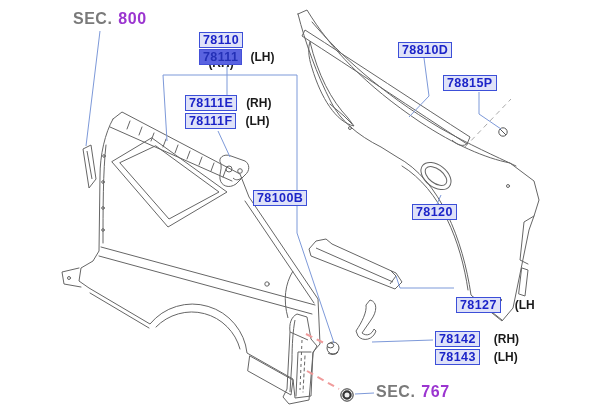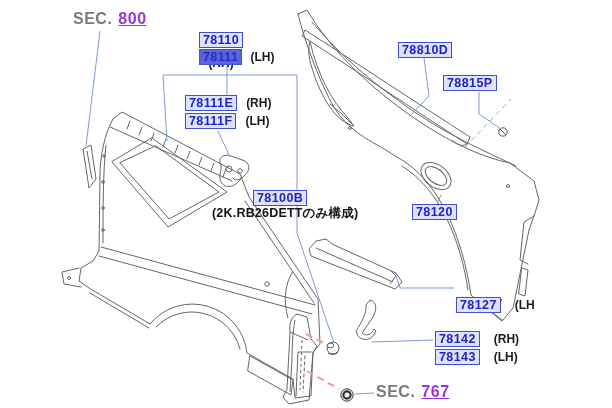--- a/index.html
+++ b/index.html
@@ -12,21 +12,21 @@
   .code{
     display:inline-block;background:#dfe2f8;border:1px solid #3c4fd8;color:#1c24c8;
     font-size:12.5px;font-weight:700;letter-spacing:.4px;line-height:14px;padding:0 3px;
     cursor:pointer;
   }
   .code.selected{background:#5a63e0;border-color:#4450d8;color:#2430b6;}
   .side{color:#1a1a1a;font-size:12px;font-weight:700;}
   .clip{display:inline-block;width:24px;overflow:hidden;white-space:nowrap;}
   .sec{position:absolute;display:flex;gap:6px;align-items:flex-end;
        font-size:16px;font-weight:600;color:#7a7a7a;letter-spacing:.5px;}
-  .sec .num{color:#9b35d0;cursor:pointer;text-decoration:underline;}
+  .sec .num{color:#9b35d0;cursor:pointer;}
   .note{position:absolute;color:#141414;font-size:12.5px;font-weight:600;letter-spacing:.2px;}
 </style>
 </head>
 <body>
 
 <div class="stage">
 
   <svg width="612" height="408" viewBox="0 0 612 408">
 
     <g fill="none" stroke="#666" stroke-width="1" stroke-linejoin="round" stroke-linecap="round">
@@ -179,21 +179,20 @@
     <span class="side">(RH)</span>
   </div>
   <div class="lbl" style="left:185px;top:113px;gap:9px;">
     <span class="code">78111F</span>
     <span class="side">(LH)</span>
   </div>
 
   <div class="lbl" style="left:253px;top:190px;">
     <span class="code">78100B</span>
   </div>
-  <div class="note" style="left:212px;top:205px;">(2K.RB26DETTのみ構成)</div>
 
   <div class="lbl" style="left:398px;top:42px;">
     <span class="code">78810D</span>
   </div>
   <div class="lbl" style="left:443px;top:75px;">
     <span class="code">78815P</span>
   </div>
   <div class="lbl" style="left:412px;top:204px;">
     <span class="code">78120</span>
   </div>

